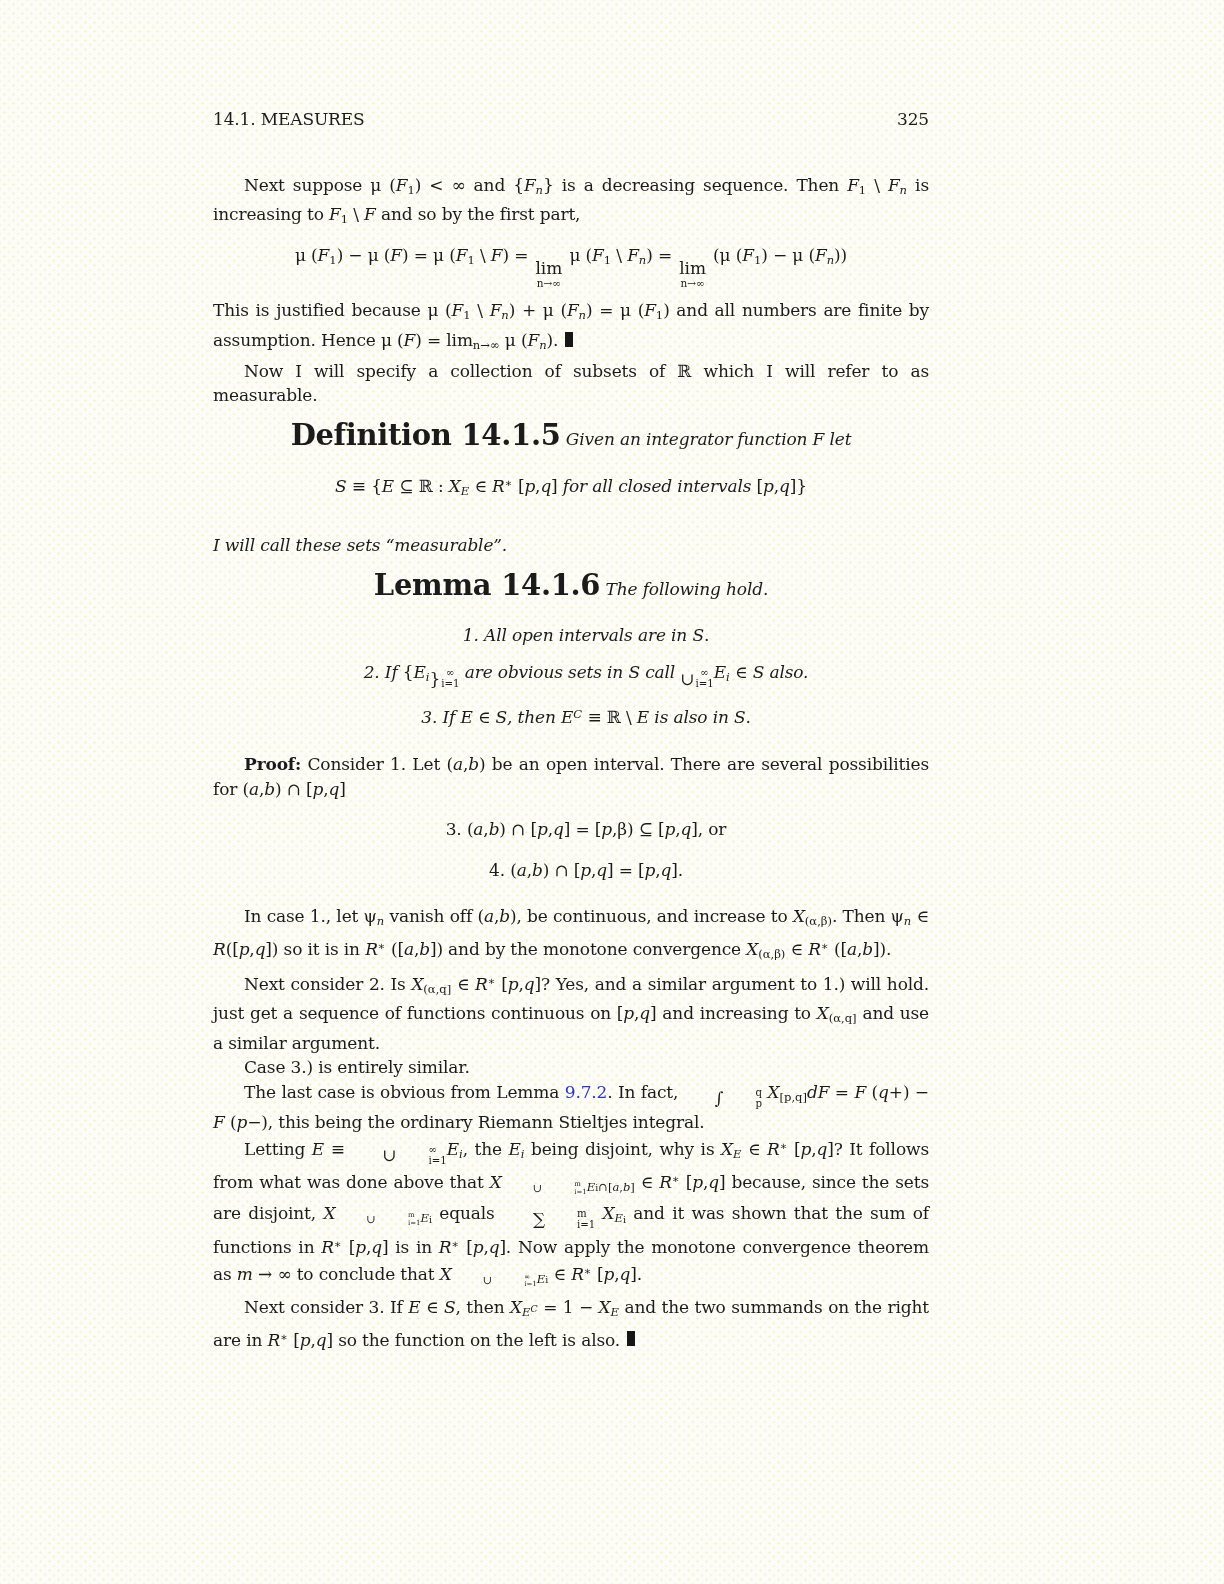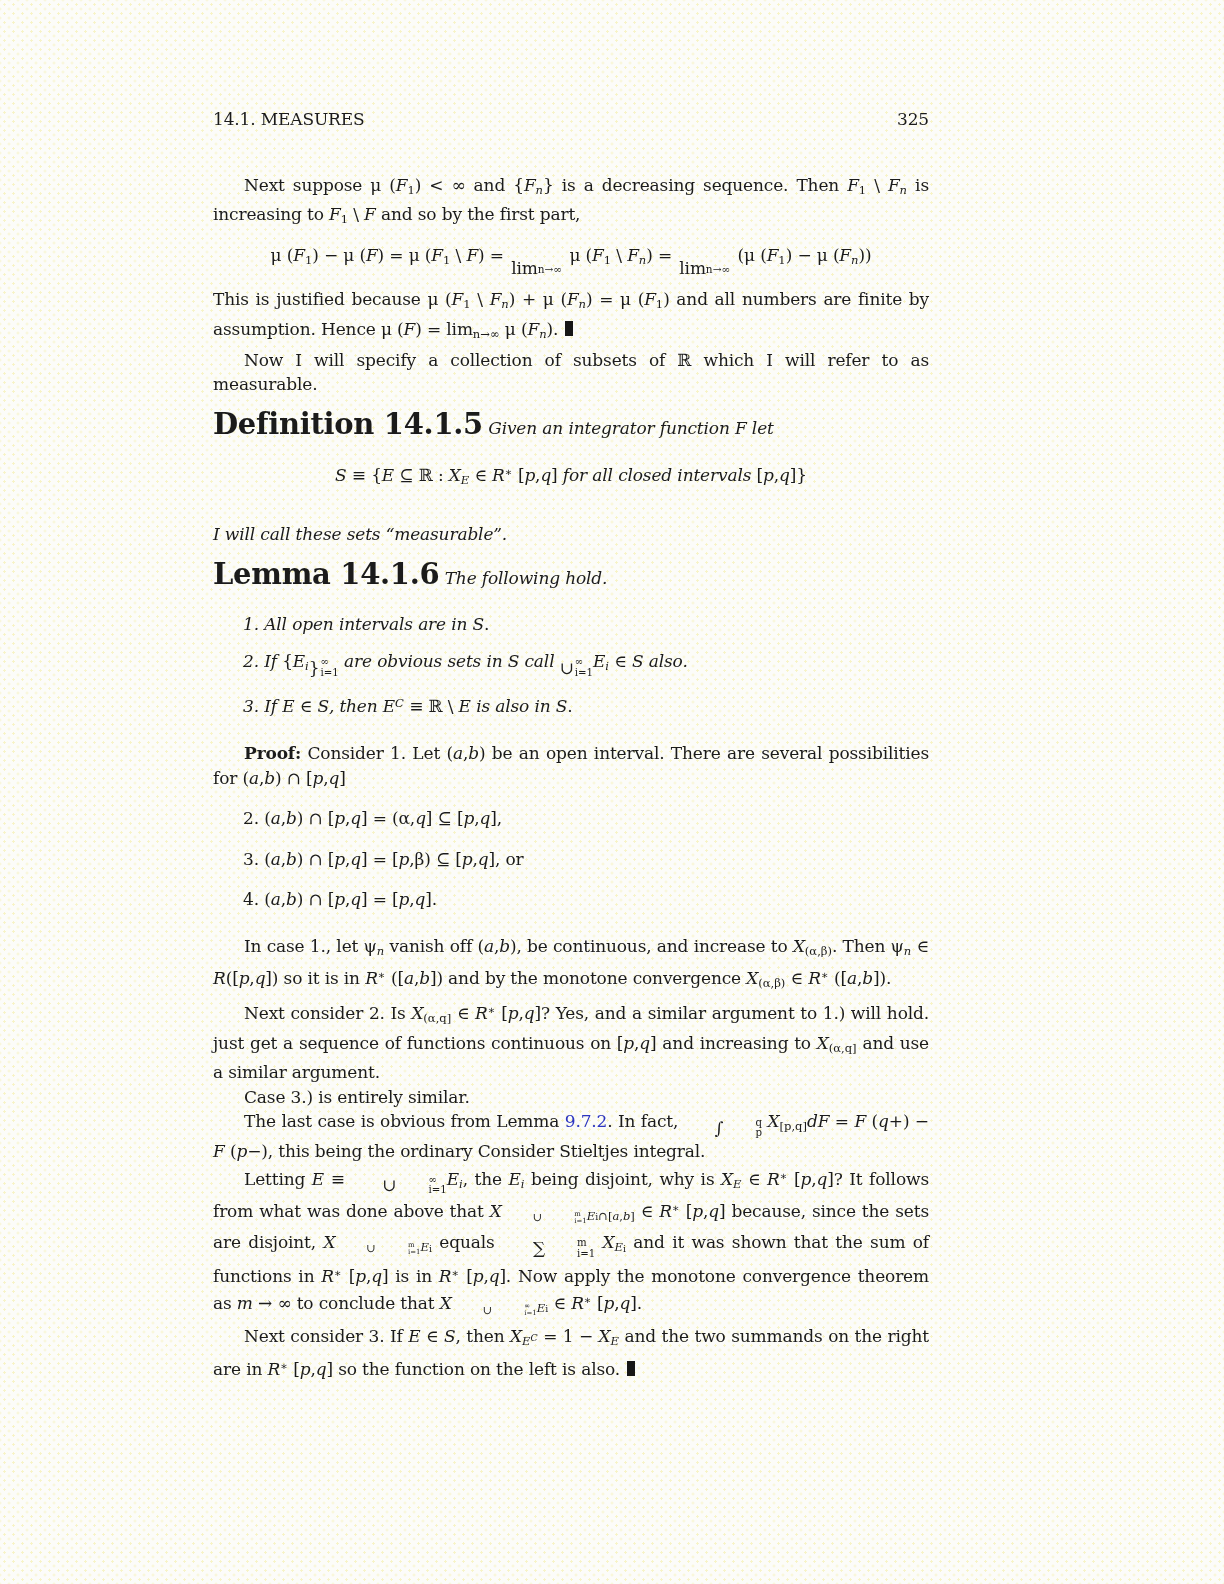--- a/index.html
+++ b/index.html
@@ -14,40 +14,40 @@
     background-position:0 0, 4.5px 4.5px;
     font-family:"DejaVu Serif","Liberation Serif","DejaVu Sans",serif;
     color:#1b1b1b;
     overflow:hidden;
   }
   .col{
     position:absolute;left:213px;top:107px;width:716px;
     font-size:17px;line-height:24.5px;letter-spacing:-0.15px;
   }
   .hdr{display:flex;justify-content:space-between;}
-  p,.blk{margin:0;}
+  p,.blk{margin:0;text-align:center;}
   .just{text-align:justify;}
   .ind{text-indent:31px;}
   .ctr{text-align:center;}
   .lst{padding-left:30px;}
   .it{font-style:italic;}
   .bf{font-weight:bold;}
   .big{font-size:29px;letter-spacing:-0.3px;}
   .scr{font-style:italic;font-weight:500;}
   .lnk{color:#2c35c0;cursor:pointer;}
   .sb{font-size:68%;vertical-align:-0.28em;letter-spacing:0;}
   .sp{font-size:68%;vertical-align:0.42em;letter-spacing:0;}
   .sb2{font-size:55%;vertical-align:-0.38em;letter-spacing:0;}
   .sps{font-size:55%;vertical-align:0.12em;letter-spacing:0;}
   .qed{display:inline-block;width:8px;height:15px;background:#161616;margin-left:7px;vertical-align:-1px;}
   .op{display:inline-flex;align-items:center;vertical-align:-0.38em;}
   .op .base{line-height:1;}
   .op .colmn{display:inline-flex;flex-direction:column;justify-content:center;
              font-size:0.60em;line-height:1.05;margin-left:1px;letter-spacing:0;}
-  .lim{display:inline-flex;align-items:center;
+  .lim{display:inline-flex;flex-direction:column;align-items:center;
        vertical-align:-0.78em;line-height:1.05;margin:0 2px;}
   .lim .dn{font-size:0.62em;letter-spacing:0;}
 </style>
 </head>
 <body>
 
 <div class="page">
   <div class="col">
 
     <div class="blk hdr">
@@ -89,34 +89,33 @@
           <span class="base">∪</span>
           <span class="colmn">
             <span>∞</span>
             <span>i=1</span>
           </span>
         </span><span class="it">E</span><span class="sb it">i</span><span> ∈ </span><span class="scr">S</span><span class="it"> also.</span></div>
     <div class="blk lst" style="margin-top:12px"><span class="it">3.</span><span>  </span><span class="it">If </span><span class="it">E</span><span> ∈ </span><span class="scr">S</span><span class="it">, then </span><span class="it">E</span><span class="sp it">C</span><span> ≡ ℝ \ </span><span class="it">E</span><span class="it"> is also in </span><span class="scr">S</span><span>.</span></div>
 
     <p class="just ind" style="margin-top:23px"><span class="bf">Proof:</span><span> Consider 1.  Let (</span><span class="it">a</span><span>,</span><span class="it">b</span><span>) be an open interval.  There are several possibilities for (</span><span class="it">a</span><span>,</span><span class="it">b</span><span>) ∩ [</span><span class="it">p</span><span>,</span><span class="it">q</span><span>]</span></p>
 
-    <div class="blk lst" style="margin-top:16px"><span>2.  (</span><span class="it">a</span><span>,</span><span class="it">b</span><span>) ∩ [</span><span class="it">p</span><span>,</span><span class="it">q</span><span>] = (α,</span><span class="it">q</span><span>] ⊆ [</span><span class="it">p</span><span>,</span><span class="it">q</span><span>],</span></div>
     <div class="blk lst" style="margin-top:16px"><span>3.  (</span><span class="it">a</span><span>,</span><span class="it">b</span><span>) ∩ [</span><span class="it">p</span><span>,</span><span class="it">q</span><span>] = [</span><span class="it">p</span><span>,β) ⊆ [</span><span class="it">p</span><span>,</span><span class="it">q</span><span>], or</span></div>
     <div class="blk lst" style="margin-top:16px"><span>4.  (</span><span class="it">a</span><span>,</span><span class="it">b</span><span>) ∩ [</span><span class="it">p</span><span>,</span><span class="it">q</span><span>] = [</span><span class="it">p</span><span>,</span><span class="it">q</span><span>].</span></div>
 
     <p class="just ind" style="margin-top:22px"><span>In case 1., let ψ</span><span class="sb it">n</span><span> vanish off (</span><span class="it">a</span><span>,</span><span class="it">b</span><span>), be continuous, and increase to </span><span class="scr">X</span><span class="sb">(α,β)</span><span>.  Then ψ</span><span class="sb it">n</span><span> ∈ </span><span class="it">R</span><span>([</span><span class="it">p</span><span>,</span><span class="it">q</span><span>]) so it is in </span><span class="it">R</span><span class="sp">∗</span><span> ([</span><span class="it">a</span><span>,</span><span class="it">b</span><span>]) and by the monotone convergence </span><span class="scr">X</span><span class="sb">(α,β)</span><span> ∈ </span><span class="it">R</span><span class="sp">∗</span><span> ([</span><span class="it">a</span><span>,</span><span class="it">b</span><span>]).</span></p>
     <p class="just ind" style="margin-top:2px"><span>Next consider 2.  Is </span><span class="scr">X</span><span class="sb">(α,q]</span><span> ∈ </span><span class="it">R</span><span class="sp">∗</span><span> [</span><span class="it">p</span><span>,</span><span class="it">q</span><span>]? Yes, and a similar argument to 1.) will hold. just get a sequence of functions continuous on [</span><span class="it">p</span><span>,</span><span class="it">q</span><span>] and increasing to </span><span class="scr">X</span><span class="sb">(α,q]</span><span> and use a similar argument.</span></p>
     <p class="just ind"><span>Case 3.) is entirely similar.</span></p>
     <p class="just ind"><span>The last case is obvious from Lemma </span><span class="lnk">9.7.2</span><span>.  In fact, </span><span class="op">
           <span class="base">∫</span>
           <span class="colmn">
             <span>q</span>
             <span>p</span>
           </span>
-        </span><span> </span><span class="scr">X</span><span class="sb">[p,q]</span><span class="it">dF</span><span> = </span><span class="it">F</span><span> (</span><span class="it">q</span><span>+) − </span><span class="it">F</span><span> (</span><span class="it">p</span><span>−), this being the ordinary Consider Stieltjes integral.</span></p>
+        </span><span> </span><span class="scr">X</span><span class="sb">[p,q]</span><span class="it">dF</span><span> = </span><span class="it">F</span><span> (</span><span class="it">q</span><span>+) − </span><span class="it">F</span><span> (</span><span class="it">p</span><span>−), this being the ordinary Riemann Stieltjes integral.</span></p>
     <p class="just ind"><span>Letting </span><span class="it">E</span><span> ≡ </span><span class="op">
           <span class="base">∪</span>
           <span class="colmn">
             <span>∞</span>
             <span>i=1</span>
           </span>
         </span><span class="it">E</span><span class="sb it">i</span><span>, the </span><span class="it">E</span><span class="sb it">i</span><span> being disjoint, why is </span><span class="scr">X</span><span class="sb it">E</span><span> ∈ </span><span class="it">R</span><span class="sp">∗</span><span> [</span><span class="it">p</span><span>,</span><span class="it">q</span><span>]? It follows from what was done above that </span><span class="scr">X</span><span class="op sb">
           <span class="base">∪</span>
           <span class="colmn">
             <span>m</span>

